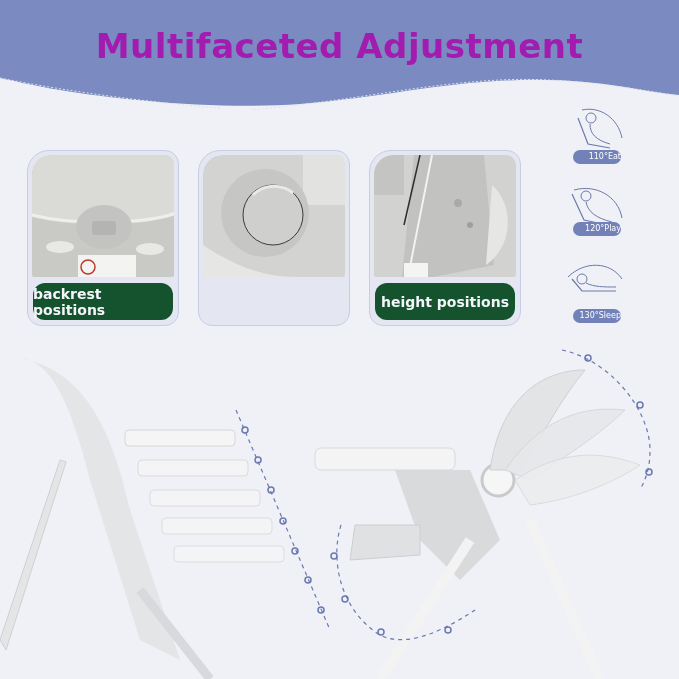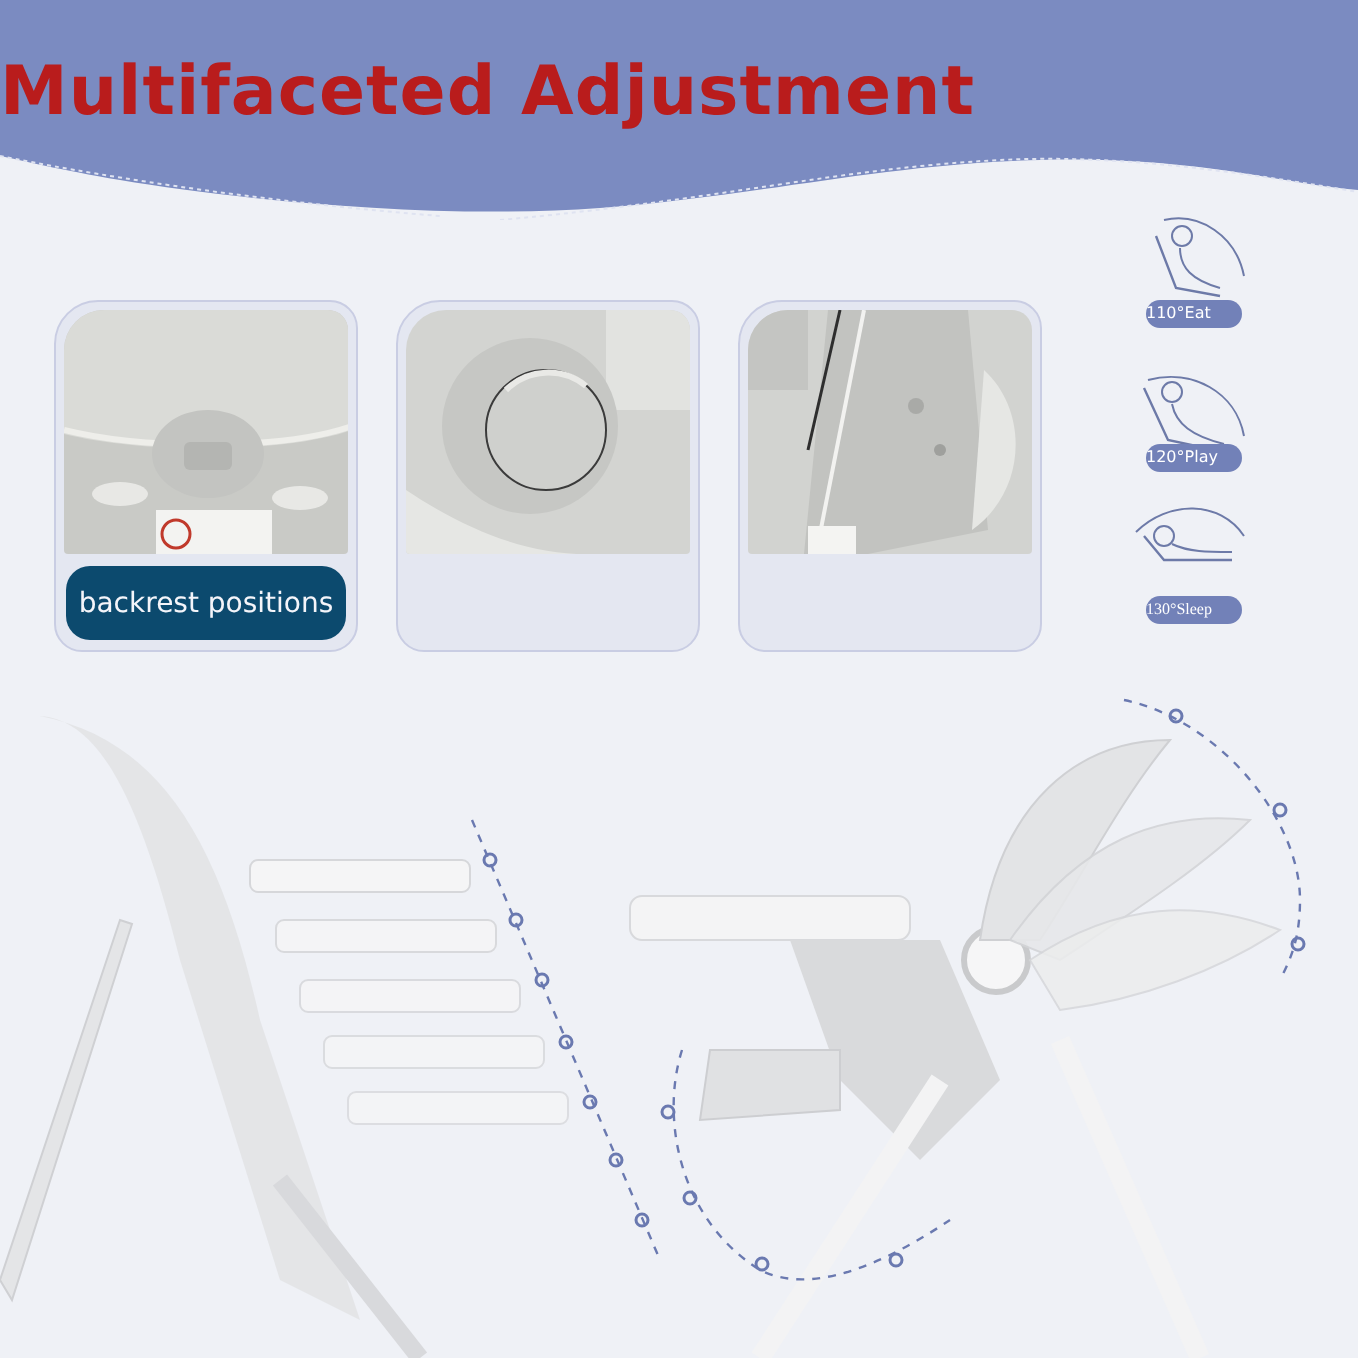--- a/index.html
+++ b/index.html
@@ -1,23 +1,23 @@
 <!DOCTYPE html>
 <html><head>
 <meta charset="utf-8">
 <style>
   html, body { margin:0; padding:0; }
   body { width:679px; height:679px; overflow:hidden; background:#eff1f6; position:relative; font-family:"DejaVu Sans", sans-serif; }
   .banner { position:absolute; left:0; top:0; width:679px; height:110px; }
-  .title { position:absolute; left:0; top:26px; width:679px; color:#b91c1c; font-weight:bold; font-size:34px; letter-spacing:0.5px; font-family:"DejaVu Sans", sans-serif; }
+  .title { position:absolute; left:0; top:26px; width:679px; text-align:center; color:#a21caf; font-weight:bold; font-size:34px; letter-spacing:0.5px; font-family:"DejaVu Sans", sans-serif; }
   .card { position:absolute; top:150px; width:152px; height:176px; border:1.5px solid #c9cde3; border-radius:22px 14px 14px 14px; background:#e4e7f1; box-sizing:border-box; overflow:hidden; }
   .card .photo { position:absolute; left:4px; top:4px; right:4px; height:122px; border-radius:20px 10px 2px 2px; overflow:hidden; }
-  .card .label { position:absolute; left:5px; right:5px; bottom:5px; height:37px; border-radius:12px; background:#0c4a6e; color:#f4f5fa; font-size:14px; display:flex; align-items:center; justify-content:center; }
+  .card .label { position:absolute; left:5px; right:5px; bottom:5px; height:37px; border-radius:12px; background:#14532d; color:#f4f5fa; font-size:14px; display:flex; align-items:center; justify-content:center;font-weight:bold; }
   .mode { position:absolute; left:560px; width:70px; }
-  .mode .pill { position:absolute; left:13px; width:48px; height:14px; border-radius:8px; background:#7281b8; color:#fff; font-size:8px; line-height:14px; text-align:left; }
+  .mode .pill { position:absolute; left:13px; width:48px; height:14px; border-radius:8px; background:#7281b8; color:#fff; font-size:8px; line-height:14px; text-align:right; }
   .chart-area { position:absolute; left:0; top:340px; width:679px; height:339px; }
 </style>
 </head>
 <body>
 
 <div class="banner">
   <svg width="679" height="110" viewBox="0 0 679 110">
     <path d="M0 0 H679 V95 C640 92 600 78 520 80 C440 82 380 98 300 104 C220 110 120 100 60 90 C30 85 10 80 0 78 Z" fill="#7b8bc1"></path>
     <path d="M0 78 C40 86 120 100 220 108" fill="none" stroke="#dfe3f1" stroke-width="1" stroke-dasharray="2,2"></path>
     <path d="M250 110 C360 100 420 84 500 80 C560 77 620 86 679 96" fill="none" stroke="#dfe3f1" stroke-width="1" stroke-dasharray="2,2"></path>
@@ -62,41 +62,42 @@
       <rect x="0" y="0" width="30" height="40" fill="#c4c5c2"></rect>
       <path d="M40 0 H110 L120 110 L60 122 L28 122 Z" fill="#c2c3c0"></path>
       <path d="M46 0 L30 70" stroke="#2e2e2e" stroke-width="1.5"></path>
       <path d="M58 0 L34 122" stroke="#f2f2f0" stroke-width="2"></path>
       <circle cx="84" cy="48" r="4" fill="#a9aaa7"></circle>
       <circle cx="96" cy="70" r="3" fill="#9fa09d"></circle>
       <path d="M118 30 C140 50 140 90 112 110" fill="#e6e7e4"></path>
       <rect x="30" y="108" width="24" height="14" fill="#f4f4f2"></rect>
     </svg>
   </div>
+  <div class="label">height positions</div>
 </div>
 
 <div class="mode" style="top:100px; height:68px;">
   <svg width="70" height="50" viewBox="0 0 70 50">
     <path d="M22 10 C40 6 58 18 62 38" stroke="#6d7aa8" stroke-width="1" fill="none"></path>
     <path d="M18 18 L28 44 L50 48" stroke="#6d7aa8" stroke-width="1.2" fill="none"></path>
     <circle cx="31" cy="18" r="5" fill="none" stroke="#6d7aa8"></circle>
     <path d="M30 24 C30 34 36 40 50 44" stroke="#6d7aa8" fill="none"></path>
   </svg>
   <div class="pill" style="top:50px;">110°Eat</div>
 </div>
 <div class="mode" style="top:182px; height:68px;">
   <svg width="70" height="50" viewBox="0 0 70 50">
     <path d="M14 8 C36 2 58 14 62 36" stroke="#6d7aa8" stroke-width="1" fill="none"></path>
     <path d="M12 12 L24 38 L52 44" stroke="#6d7aa8" stroke-width="1.2" fill="none"></path>
     <circle cx="26" cy="14" r="5" fill="none" stroke="#6d7aa8"></circle>
     <path d="M26 20 C28 30 36 36 52 40" stroke="#6d7aa8" fill="none"></path>
   </svg>
   <div class="pill" style="top:40px;">120°Play</div>
 </div>
-<div class="mode" style="top:246px; height:68px;font-family:Liberation Serif, serif;">
+<div class="mode" style="top:257px; height:68px;">
   <svg width="70" height="50" viewBox="0 0 70 50">
     <path d="M8 20 C24 4 50 4 62 22" stroke="#6d7aa8" stroke-width="1" fill="none"></path>
     <path d="M12 22 L22 34 L56 34" stroke="#6d7aa8" stroke-width="1.2" fill="none"></path>
     <circle cx="22" cy="22" r="5" fill="none" stroke="#6d7aa8"></circle>
     <path d="M26 26 C34 30 44 30 56 30" stroke="#6d7aa8" fill="none"></path>
   </svg>
   <div class="pill" style="top:52px;">130°Sleep</div>
 </div>
 
 <div class="chart-area">

